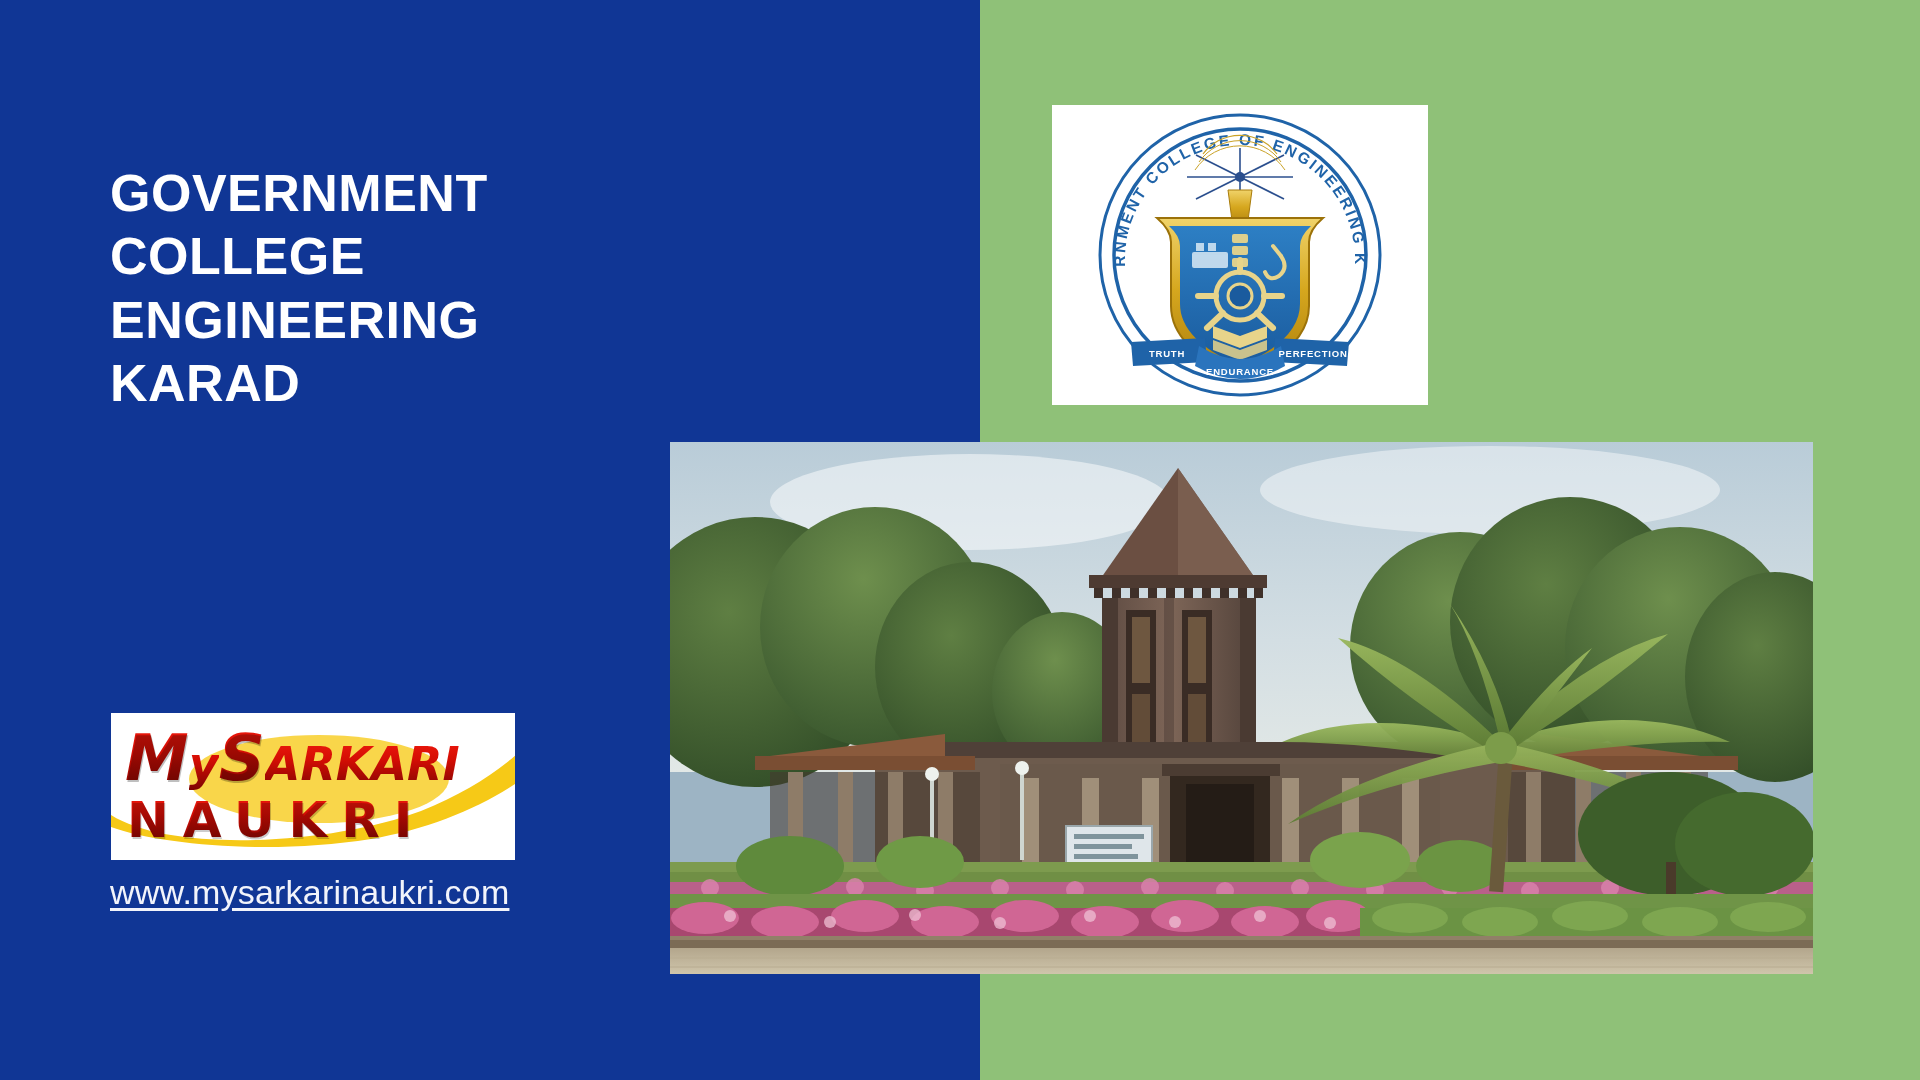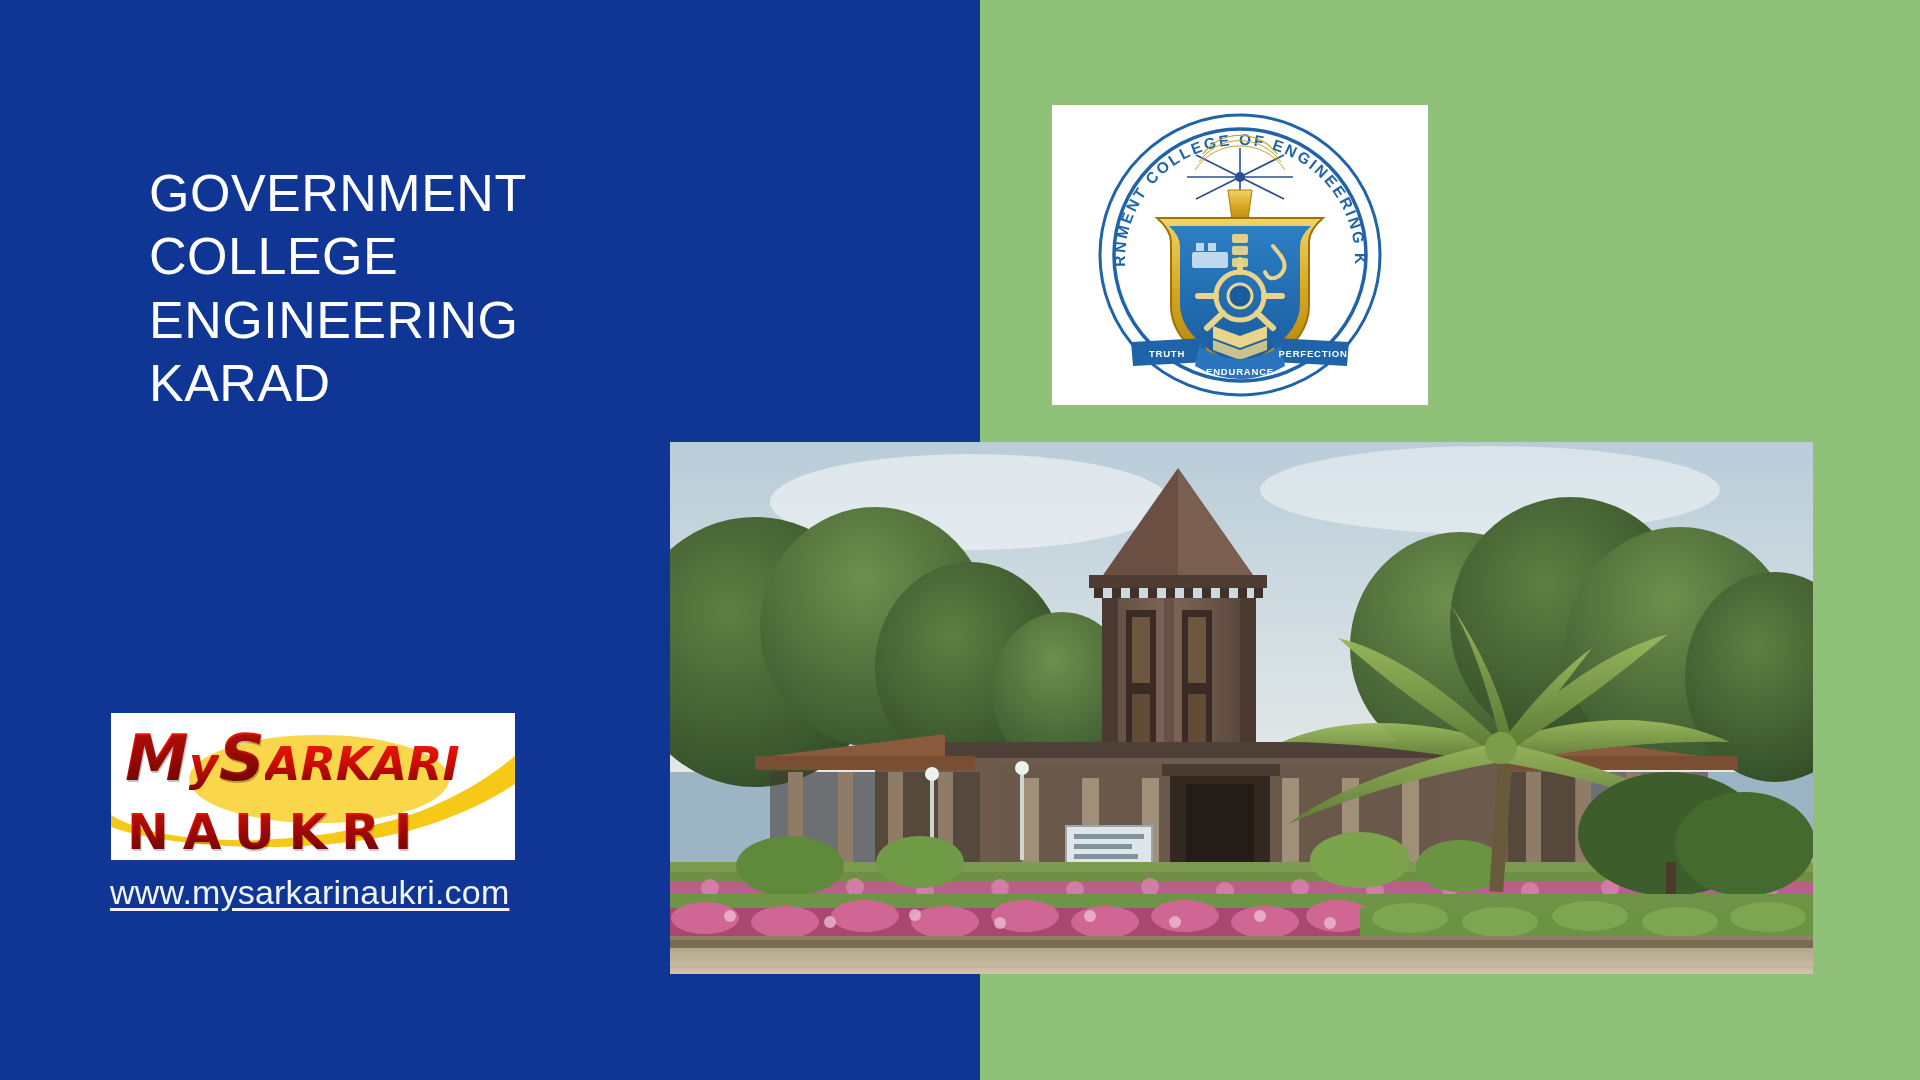--- a/index.html
+++ b/index.html
@@ -37,25 +37,24 @@
   }
 
   
   .headline {
     position: absolute;
     left: 110px;
     top: 162px;
     width: 500px;
     color: #ffffff;
     font-size: 52px;
-    font-weight: normal;
+    font-weight: bold;
     line-height: 1.22;
     letter-spacing: 0.5px;
     white-space: pre-line;
-    margin-left: 39px;
   }
 
   
   .brand-logo {
     position: absolute;
     left: 111px;
     top: 674px;
     width: 404px;
     height: 147px;
     background: #ffffff;
@@ -97,21 +96,21 @@
   .brand-line1 .small {
     font-size: 46px;
     background: linear-gradient(180deg,#f21b0e 0%,#d40d04 42%,#7c0502 100%);
     -webkit-background-clip: text;
     background-clip: text;
     color: transparent;
   }
   .brand-line2 {
     position: absolute;
     left: 16px;
-    top: 90px;
+    top: 78px;
     font-family: "DejaVu Sans", sans-serif;
     font-weight: bold;
     font-size: 50px;
     letter-spacing: 14px;
     white-space: nowrap;
     background: linear-gradient(180deg,#f21b0e 0%,#d40d04 40%,#7a0502 100%);
     -webkit-background-clip: text;
     background-clip: text;
     color: transparent;
     text-shadow: 1px 2px 0 rgba(0,0,0,0.2);

